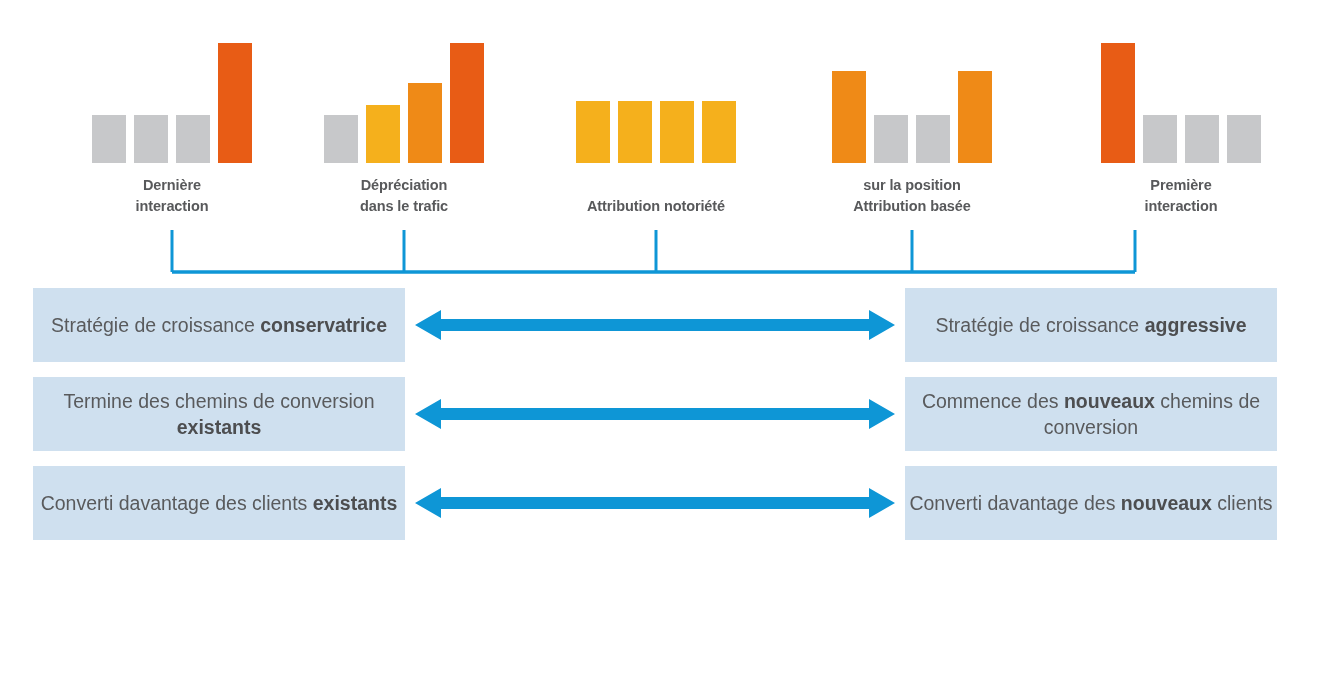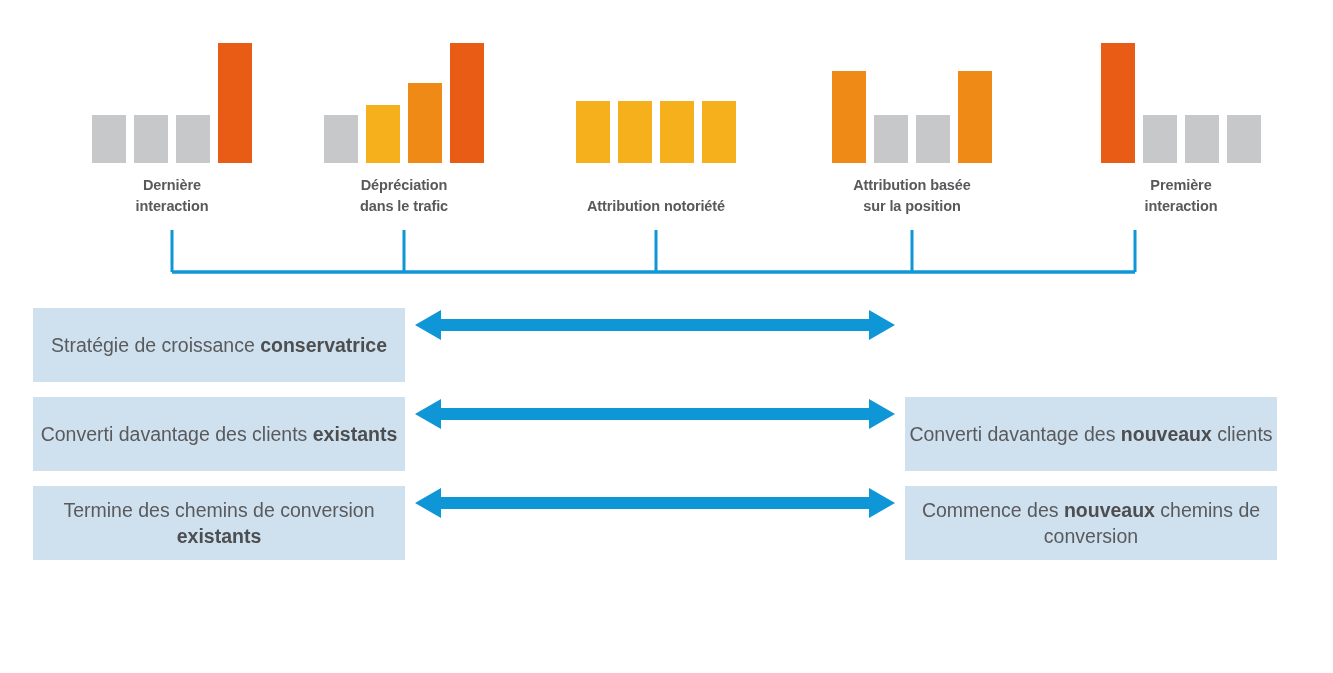--- a/index.html
+++ b/index.html
@@ -85,21 +85,20 @@
     background: #cfe0ef;
     display: flex;
     align-items: center;
     justify-content: center;
     padding: 0 4px;
     box-sizing: border-box;
     text-align: center;
     font-size: 19.5px;
     color: #595a5c;
     line-height: 1.34;
-    margin-top: 20px;
   }
   .panel.left  { left: 33px;  width: 372px; }
   .panel.right { left: 905px; width: 372px; }
   .panel b { font-weight: bold; color: #4d4e50; }
 
   .arrow-wrap {
     position: absolute;
     left: 415px;
     top: 20px;
     width: 480px;
@@ -147,22 +146,22 @@
       </div>
     </div>
     <div class="bar-group" style="left: 812px; width: 200px;">
       <div class="bars">
         <div class="bar" style="height: 92px; background: rgb(239, 138, 23);"></div>
         <div class="bar" style="height: 48px; background: rgb(199, 200, 202);"></div>
         <div class="bar" style="height: 48px; background: rgb(199, 200, 202);"></div>
         <div class="bar" style="height: 92px; background: rgb(239, 138, 23);"></div>
       </div>
       <div class="group-label">
+        <div>sur la position</div>
         <div>Attribution basée</div>
-        <div>sur la position</div>
       </div>
     </div>
     <div class="bar-group" style="left: 1081px; width: 200px;">
       <div class="bars">
         <div class="bar" style="height: 120px; background: rgb(232, 92, 21);"></div>
         <div class="bar" style="height: 48px; background: rgb(199, 200, 202);"></div>
         <div class="bar" style="height: 48px; background: rgb(199, 200, 202);"></div>
         <div class="bar" style="height: 48px; background: rgb(199, 200, 202);"></div>
       </div>
       <div class="group-label">
@@ -188,40 +187,43 @@
 <div id="rows">
     <div class="row">
       <div class="panel left">
         <div>Stratégie de croissance <b>conservatrice</b></div>
       </div>
       <div class="arrow-wrap">
         <svg width="480" height="34" viewBox="0 0 480 34">
           <path d="M0 17 L26 2 L26 11 L454 11 L454 2 L480 17 L454 32 L454 23 L26 23 L26 32 Z" fill="#0e96d6"></path>
         </svg>
       </div>
+      <div class="panel right">
+        <div>Stratégie de croissance <b>aggressive</b></div>
+      </div>
     </div>
     <div class="row">
       <div class="panel left">
-        <div>Converti davantage des clients <b>existants</b></div>
+        <div>Termine des chemins de conversion <b>existants</b></div>
       </div>
       <div class="arrow-wrap">
         <svg width="480" height="34" viewBox="0 0 480 34">
           <path d="M0 17 L26 2 L26 11 L454 11 L454 2 L480 17 L454 32 L454 23 L26 23 L26 32 Z" fill="#0e96d6"></path>
         </svg>
       </div>
       <div class="panel right">
-        <div>Converti davantage des <b>nouveaux</b> clients</div>
+        <div>Commence des <b>nouveaux</b> chemins de conversion</div>
       </div>
     </div>
     <div class="row">
       <div class="panel left">
-        <div>Termine des chemins de conversion <b>existants</b></div>
+        <div>Converti davantage des clients <b>existants</b></div>
       </div>
       <div class="arrow-wrap">
         <svg width="480" height="34" viewBox="0 0 480 34">
           <path d="M0 17 L26 2 L26 11 L454 11 L454 2 L480 17 L454 32 L454 23 L26 23 L26 32 Z" fill="#0e96d6"></path>
         </svg>
       </div>
       <div class="panel right">
-        <div>Commence des <b>nouveaux</b> chemins de conversion</div>
+        <div>Converti davantage des <b>nouveaux</b> clients</div>
       </div>
     </div>
   </div>
 
 </body></html>

